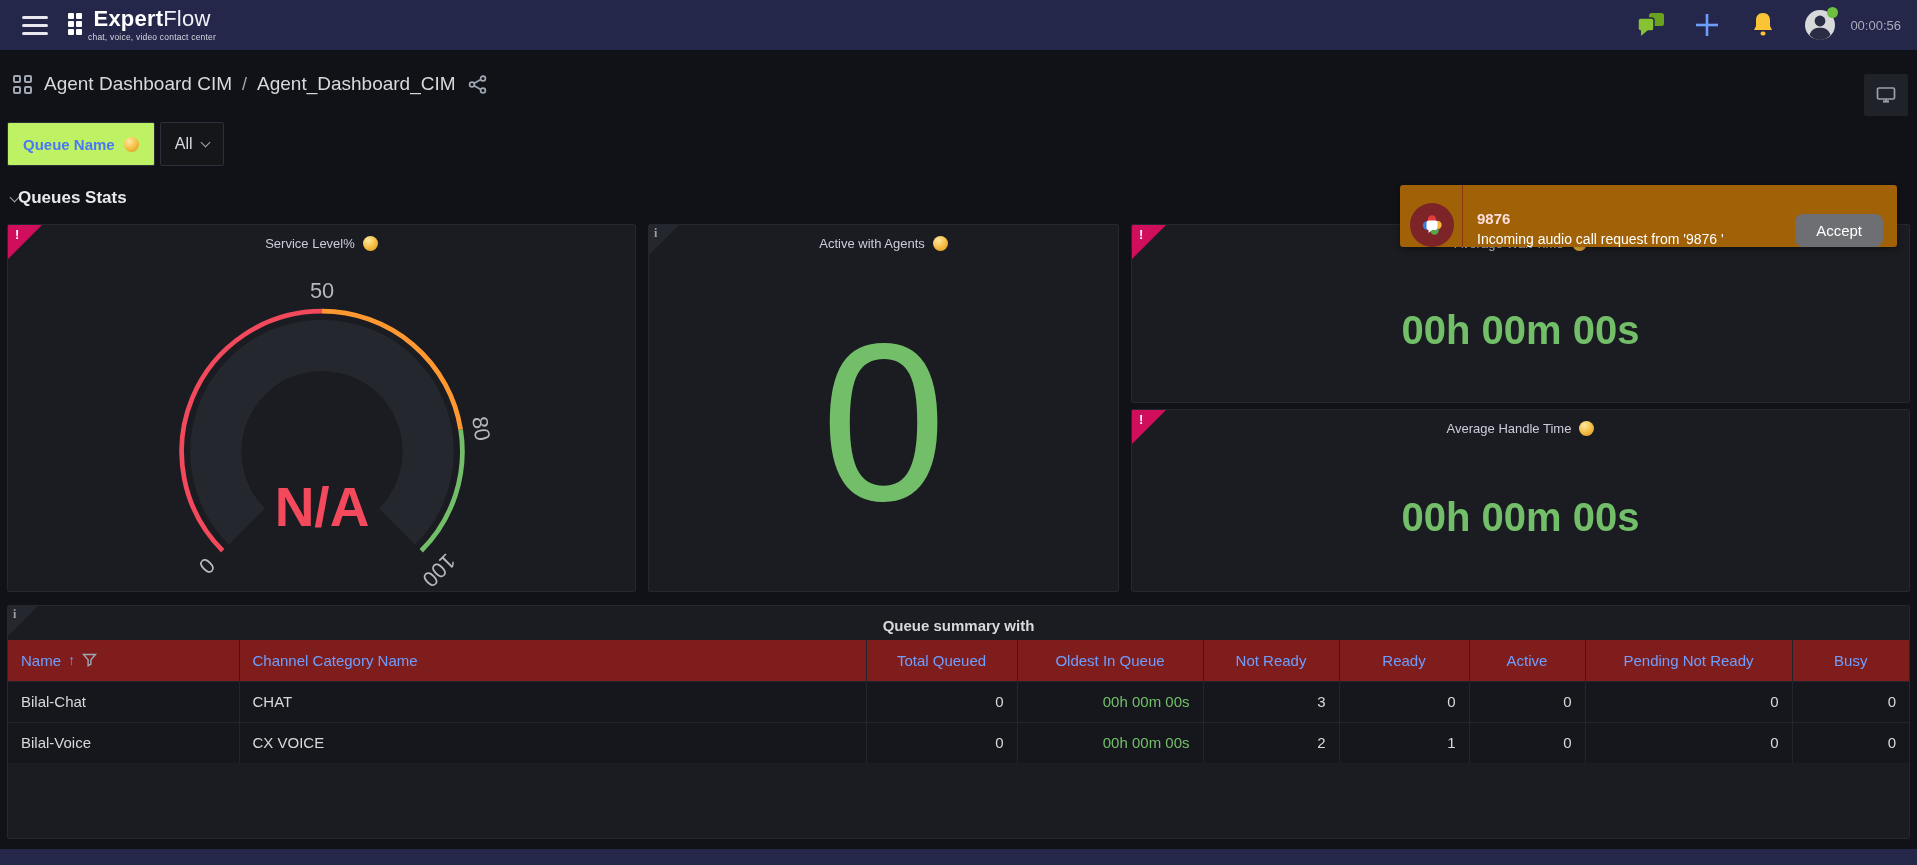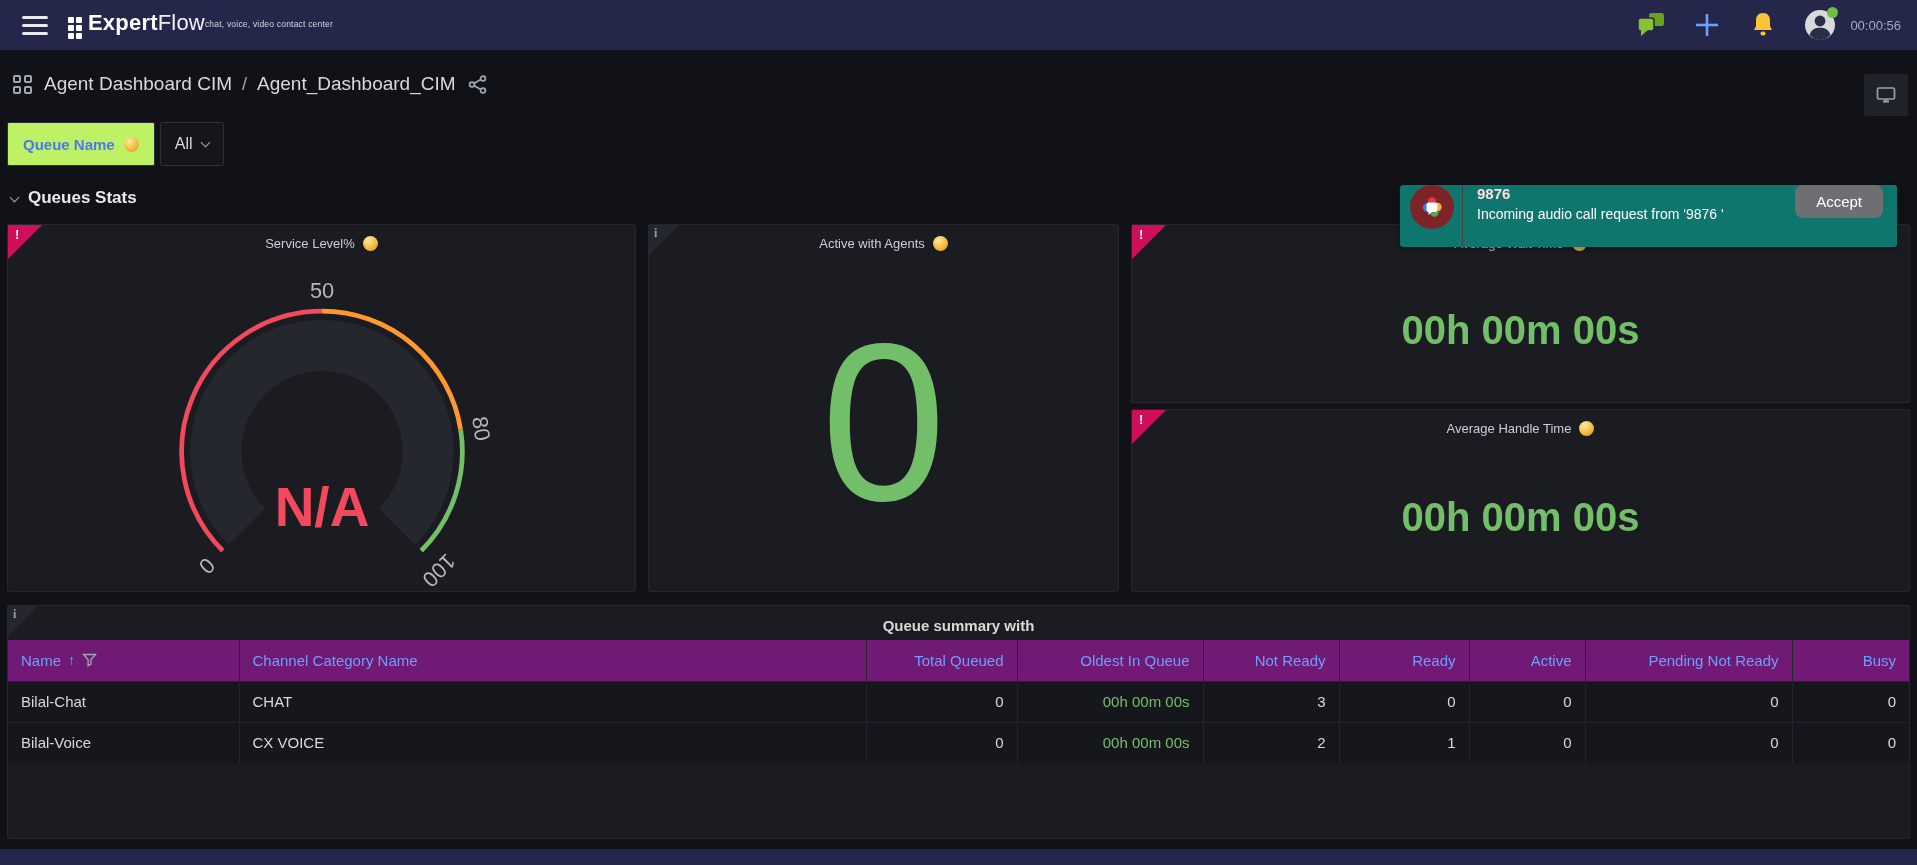--- a/index.html
+++ b/index.html
@@ -13,21 +13,21 @@
   
   .navbar {
     height:50px; background:#24264a; display:flex; align-items:center;
     padding:0 16px; position:relative; z-index:5;
   }
   .hamburger { width:26px; display:flex; flex-direction:column; gap:5px; margin:0 20px 0 6px; cursor:pointer; }
   .hamburger span { display:block; height:3px; background:#e8e8ee; border-radius:2px; }
   .logo { display:flex; align-items:flex-start; gap:6px; }
   .logo-mark { display:grid; grid-template-columns:6px 6px; grid-auto-rows:6px; gap:2px; margin-top:5px; }
   .logo-mark i { background:#fff; border-radius:1px; }
-  .logo-text-wrap { display:flex; flex-direction:row; align-items:center; line-height:1; }
+  .logo-text-wrap { display:flex; flex-direction:column; align-items:center; line-height:1; }
   .logo-line { font-size:22px; letter-spacing:.2px; }
   .logo-line .b { font-weight:bold; color:#ffffff; }
   .logo-line .l { font-weight:300; color:#f0f0f6; }
   .tagline { font-size:8.5px; color:#d6d7e2; margin-top:3px; letter-spacing:.2px; }
   .nav-right { margin-left:auto; display:flex; align-items:center; gap:26px; }
   .nav-icon { width:30px; height:30px; display:flex; align-items:center; justify-content:center; cursor:pointer; }
   .avatar-wrap { position:relative; width:32px; height:32px; }
   .status-dot { position:absolute; top:-2px; right:-2px; width:11px; height:11px; border-radius:50%; background:#6fbf3f; }
   .timer { font-size:13px; color:#a8abbd; margin-left:-12px; }
 
@@ -53,28 +53,28 @@
   .filter-value {
     height:44px; display:flex; align-items:center; gap:10px; padding:0 14px;
     border:1px solid #2b2f3a; border-radius:2px; background:#141619;
     color:#d8d9da; font-size:16px; cursor:pointer;
   }
   .ball { width:15px; height:15px; border-radius:50%;
     background:radial-gradient(circle at 35% 28%, #ffe9a0, #f4bb3f 55%, #d38f22); }
   .chev { width:7px; height:7px; border-right:1.6px solid #a6a9b0; border-bottom:1.6px solid #a6a9b0;
     transform:rotate(45deg); margin-top:-4px; }
 
-  .section-head { display:flex; align-items:center; gap:10px; margin:22px 0 0 4px; cursor:pointer; }
+  .section-head { display:flex; align-items:center; margin:22px 0 0 4px; cursor:pointer; }
   .section-head .chev { margin-top:-2px; }
   .section-title { font-size:17px; font-weight:bold; color:#e7e9ec; }
 
   
   .banner {
     position:absolute; top:123px; right:20px; width:497px; height:62px;
-    background:#0f766e; border-radius:3px; display:flex; align-items:flex-start; z-index:6;
+    background:#a16207; border-radius:3px; display:flex; align-items:flex-end; z-index:6;
     box-shadow:0 2px 6px rgba(0,0,0,.4);
   }
   .banner-badge {
     width:44px; height:44px; border-radius:50%; background:#7d2429; margin:0 8px 0 10px;
     display:flex; align-items:center; justify-content:center; flex:none;
   }
   .banner-divider { width:1px; align-self:stretch; background:rgba(120,20,24,.55); margin-right:14px; }
   .banner-texts { display:flex; flex-direction:column; gap:4px; min-width:0; }
   .banner-caller { font-size:15px; font-weight:bold; color:#ffdede; }
   .banner-msg { font-size:14px; color:#ffffff; white-space:nowrap; }
@@ -107,22 +107,22 @@
   .gauge-na { font-weight:bold; fill:#f2495c; }
   .gauge-tick { fill:#b4b7bd; font-size:23px; font-family:"Liberation Sans", sans-serif; }
 
   
   .table-panel { margin-top:13px; height:234px; }
   .table-title { height:34px; display:flex; align-items:center; justify-content:center;
     color:#d8d9da; font-size:15px; font-weight:bold; padding-top:4px; }
   table { border-collapse:collapse; width:100%; table-layout:fixed; }
   th, td { padding:0 13px; height:41px; font-size:15px; border-right:1px solid #22252d; }
   th:last-child, td:last-child { border-right:none; }
-  thead tr { background:#701a75; }
-  th { color:#6e9fff; font-weight:normal; text-align:right; cursor:pointer; }
+  thead tr { background:#7f1d1d; }
+  th { color:#6e9fff; font-weight:normal; cursor:pointer; }
   th.left, td.left { text-align:left; }
   td { text-align:right; color:#d8d9da; background:#15171c; border-top:1px solid #22252d; }
   td.green { color:#73bf69; }
   .th-name { display:flex; align-items:center; gap:7px; }
   .sort-arrow { color:#6e9fff; font-size:14px; }
 
   .footer-bar { position:absolute; left:0; right:0; bottom:0; height:16px; background:#24264a; }
 
   svg { display:block; }
 </style>

